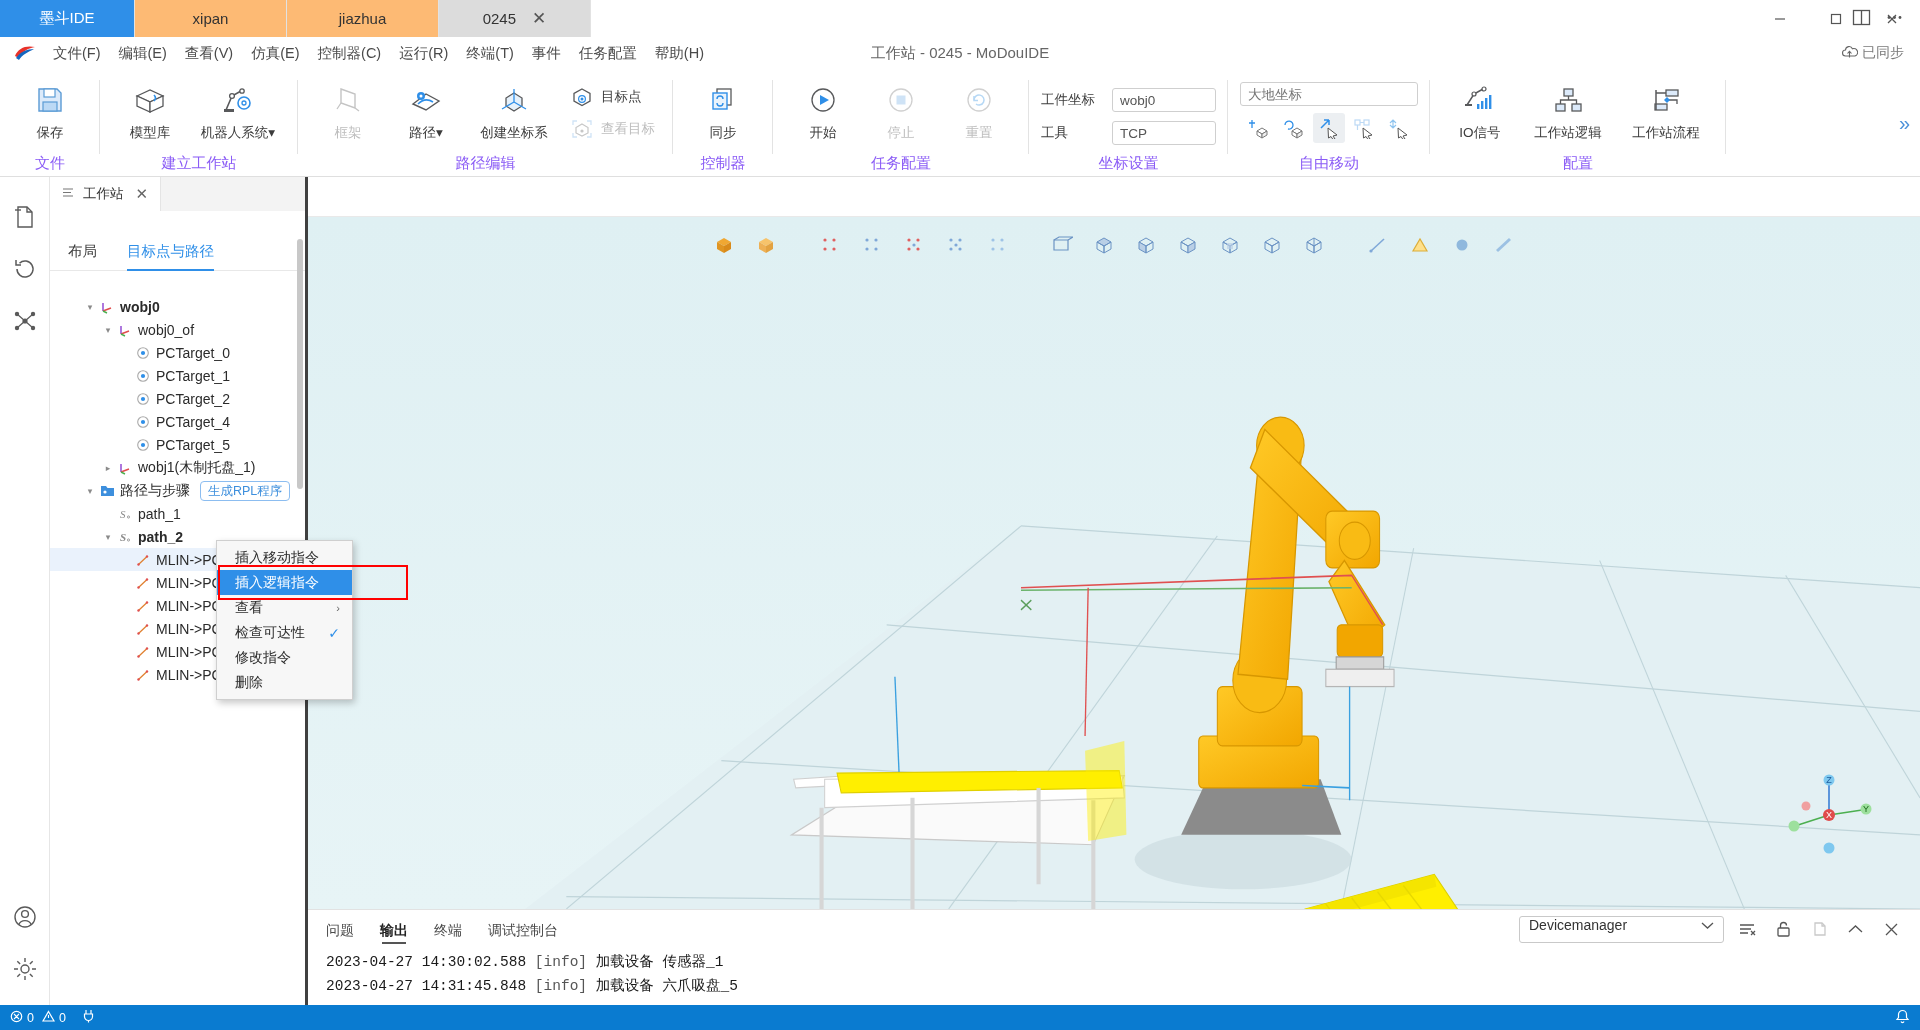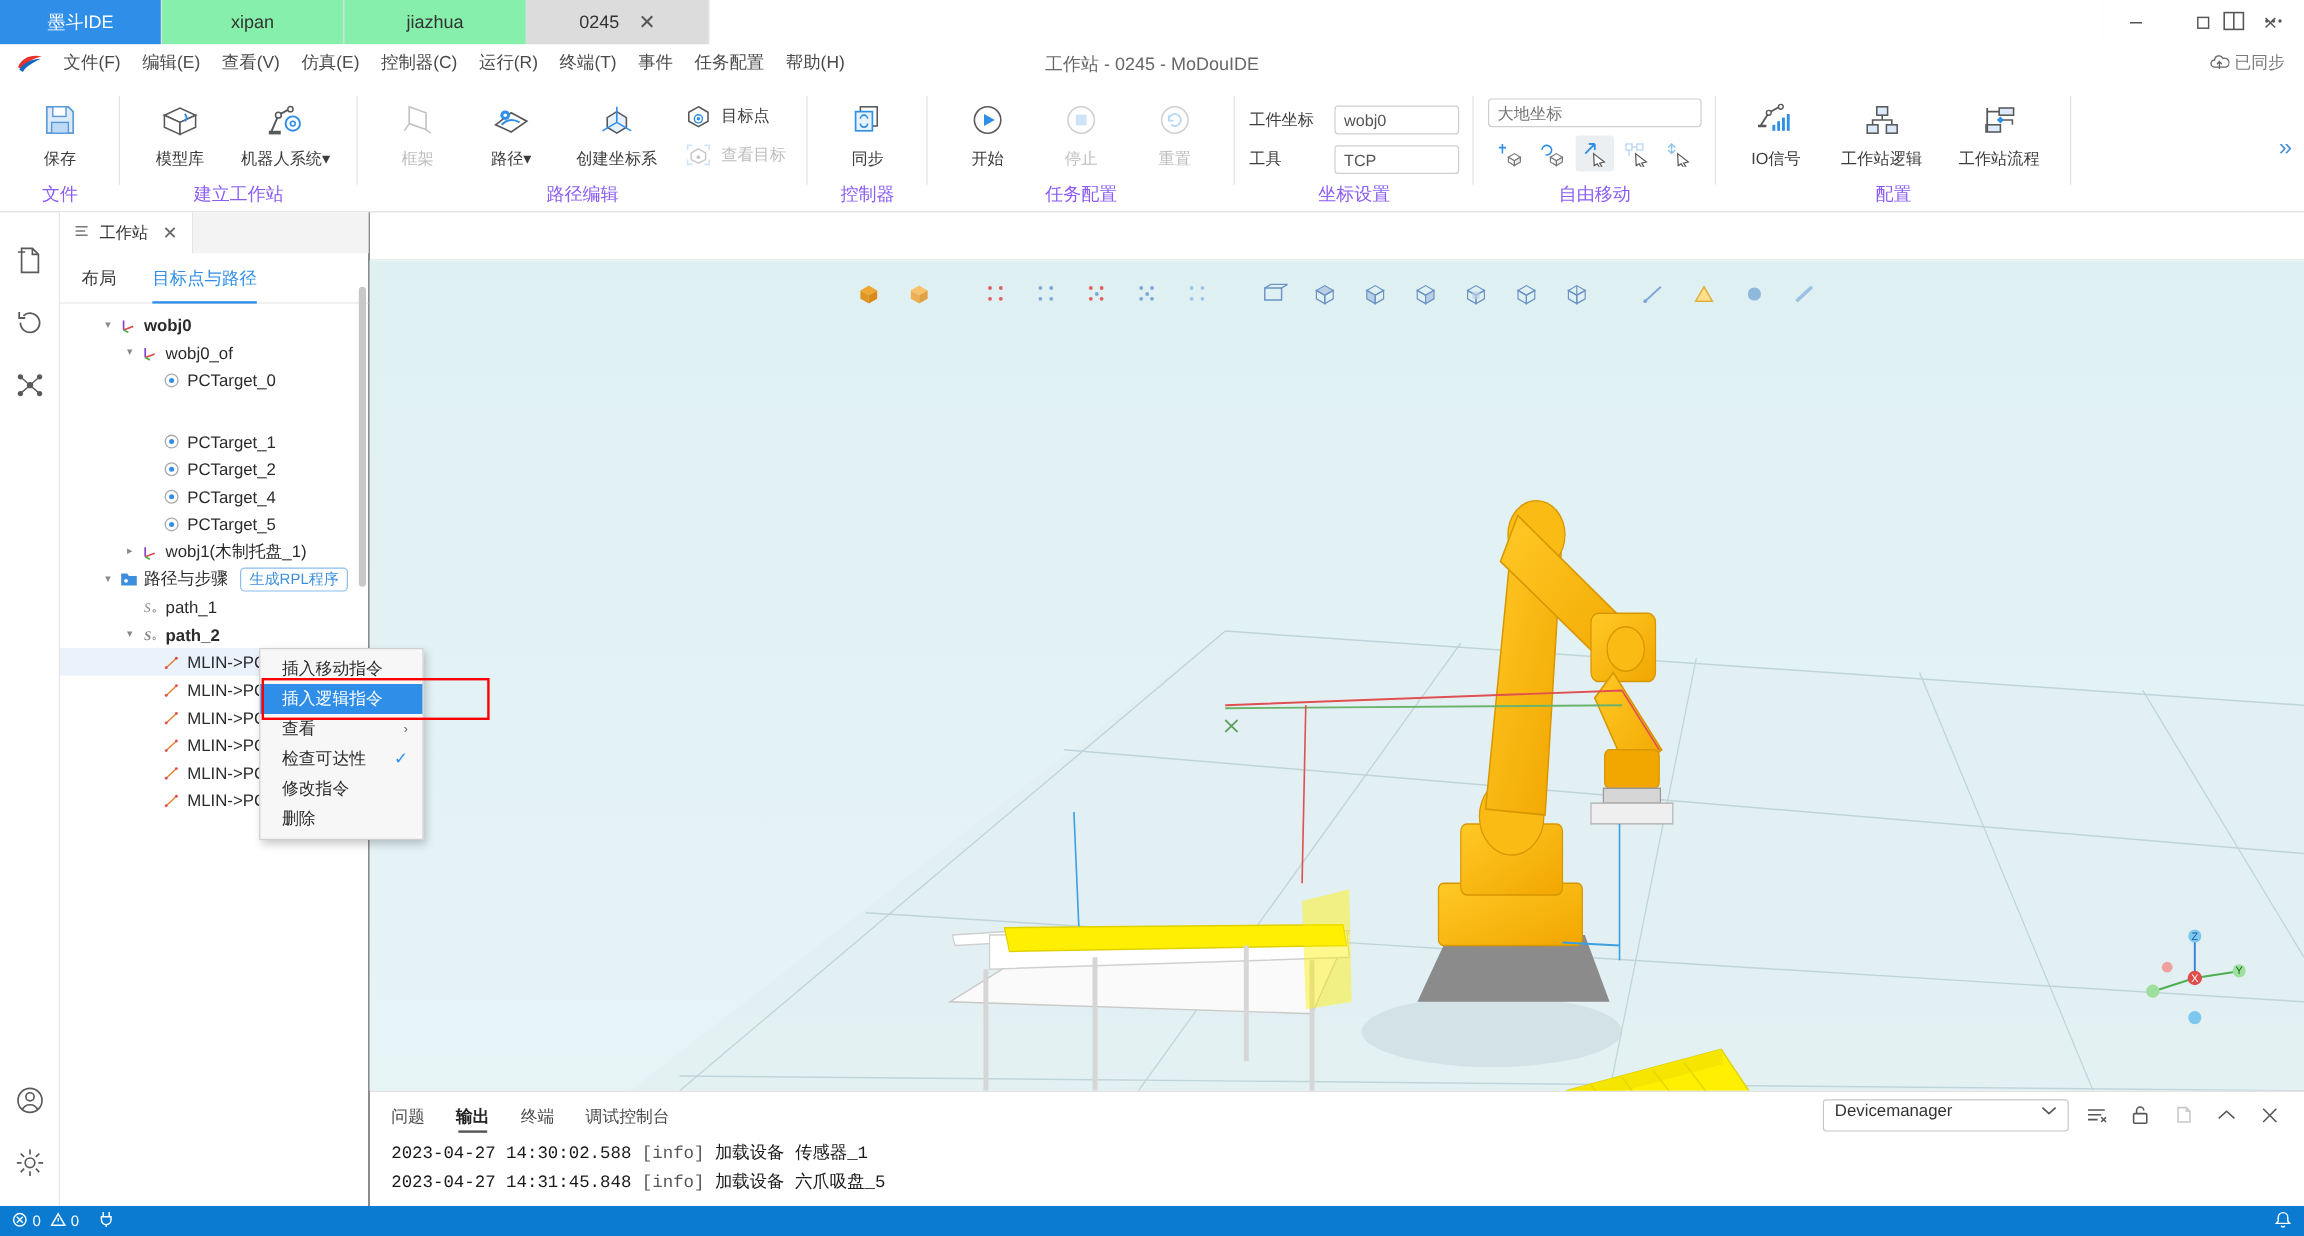--- a/index.html
+++ b/index.html
@@ -9,21 +9,21 @@
     font-size: 14px;
     color:#333;
     background:#fff;
     -webkit-font-smoothing:antialiased;
   }
   .app { width:1920px; height:1030px; display:flex; flex-direction:column; position:relative; }
 
   
   .titlebar { height:37px; display:flex; align-items:stretch; background:#f0f0f0; flex:none; }
   .win-tab { width:152px; display:flex; align-items:center; justify-content:center;
-             font-size:15px; color:#333; background:#86efac; border-right:1px solid #e2e2e2;
+             font-size:15px; color:#333; background:#fdba74; border-right:1px solid #e2e2e2;
              cursor:default; }
   .win-tab.active-blue { background:#2f8fe8; color:#fff; width:135px; }
   .win-tab.sel { background:#dcdcdc; position:relative; width:152px; }
   .win-tab .tabclose { margin-left:16px; font-size:17px; color:#555; line-height:1; }
   .titlebar-spacer { flex:1; background:#fff; }
   .win-ctrls { display:flex; align-items:stretch; background:#fff; }
   .win-btn { width:56px; display:flex; align-items:center; justify-content:center; color:#555; font-size:16px; }
 
   
   .menubar { height:33px; background:#fff; display:flex; align-items:center; flex:none;
@@ -65,22 +65,22 @@
   
   .workspace { flex:1; display:flex; min-height:0; }
 
   
   .actbar { width:50px; background:#fff; display:flex; flex-direction:column; align-items:center;
             border-right:1px solid #e6e6e6; flex:none; padding-top:14px; }
   .actbtn { width:50px; height:52px; display:flex; align-items:center; justify-content:center; }
   .actbar .bottom { margin-top:auto; }
 
   
-  .leftpanel { width:258px; background:#fff; border-right:1px solid #404040; display:flex;
-               flex-direction:column; flex:none; position:relative; }
+  .leftpanel { width:258px; background:#fff; border-right:3px solid #404040; display:flex;
+               flex-direction:column; flex:none; position:relative;gap:18px; }
   .panel-tabstrip { height:34px; display:flex; align-items:stretch; background:#f3f3f3; }
   .panel-tab { display:flex; align-items:center; gap:8px; padding:0 12px; background:#fff;
                font-size:13.5px; color:#333; border-right:1px solid #e4e4e4; }
   .panel-tab .x { color:#666; font-size:15px; margin-left:4px; }
   .panel-rest { flex:1; background:#f3f3f3; }
 
   .subtabs { height:42px; display:flex; align-items:center; padding:0 18px; gap:30px;
              border-bottom:1px solid #e8e8e8; }
   .subtab { font-size:14.5px; color:#3d3d3d; height:42px; line-height:44px; position:relative; }
   .subtab.active { color:#2f8fe8; }
@@ -558,21 +558,21 @@
           <div class="trow" style="padding-left: 68px;">
             <span class="tw"></span>
             <span class="ticon">
               <svg width="14" height="14" viewBox="0 0 14 14">
                 <circle cx="7" cy="7" r="5.3" fill="none" stroke="#aaa" stroke-width="1.1"></circle>
                 <circle cx="7" cy="7" r="2.1" fill="#2f8fe8"></circle>
               </svg>
             </span>
             <span class="tlabel">PCTarget_0</span>
           </div>
-          <div class="trow" style="padding-left: 68px; margin-top: 28px;">
+          <div class="trow" style="padding-left: 68px;">
             <span class="tw"></span>
             <span class="ticon">
               <svg width="14" height="14" viewBox="0 0 14 14">
                 <circle cx="7" cy="7" r="5.3" fill="none" stroke="#aaa" stroke-width="1.1"></circle>
                 <circle cx="7" cy="7" r="2.1" fill="#2f8fe8"></circle>
               </svg>
             </span>
             <span class="tlabel">PCTarget_1</span>
           </div>
           <div class="trow" style="padding-left: 68px;">

